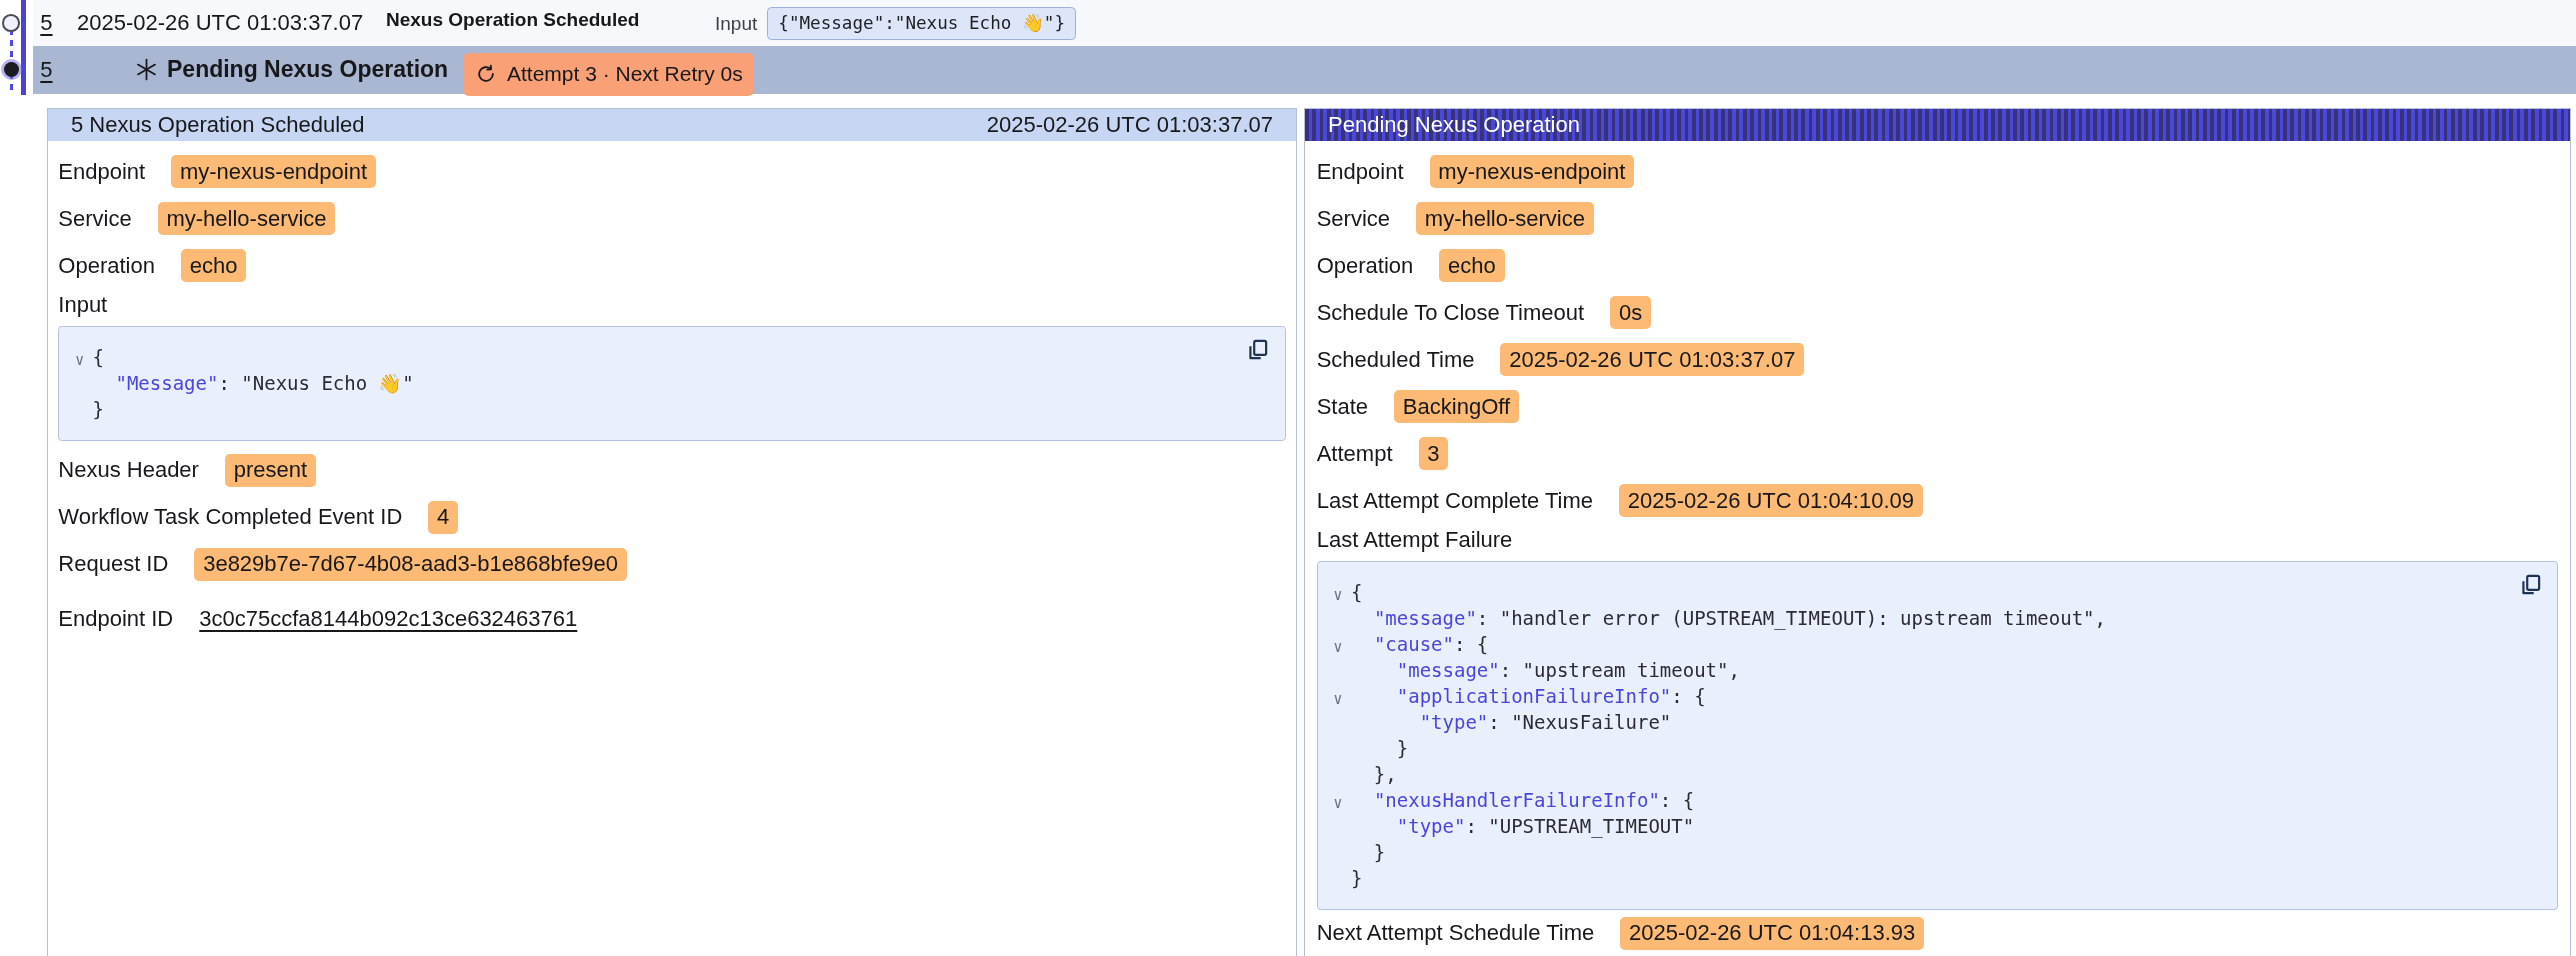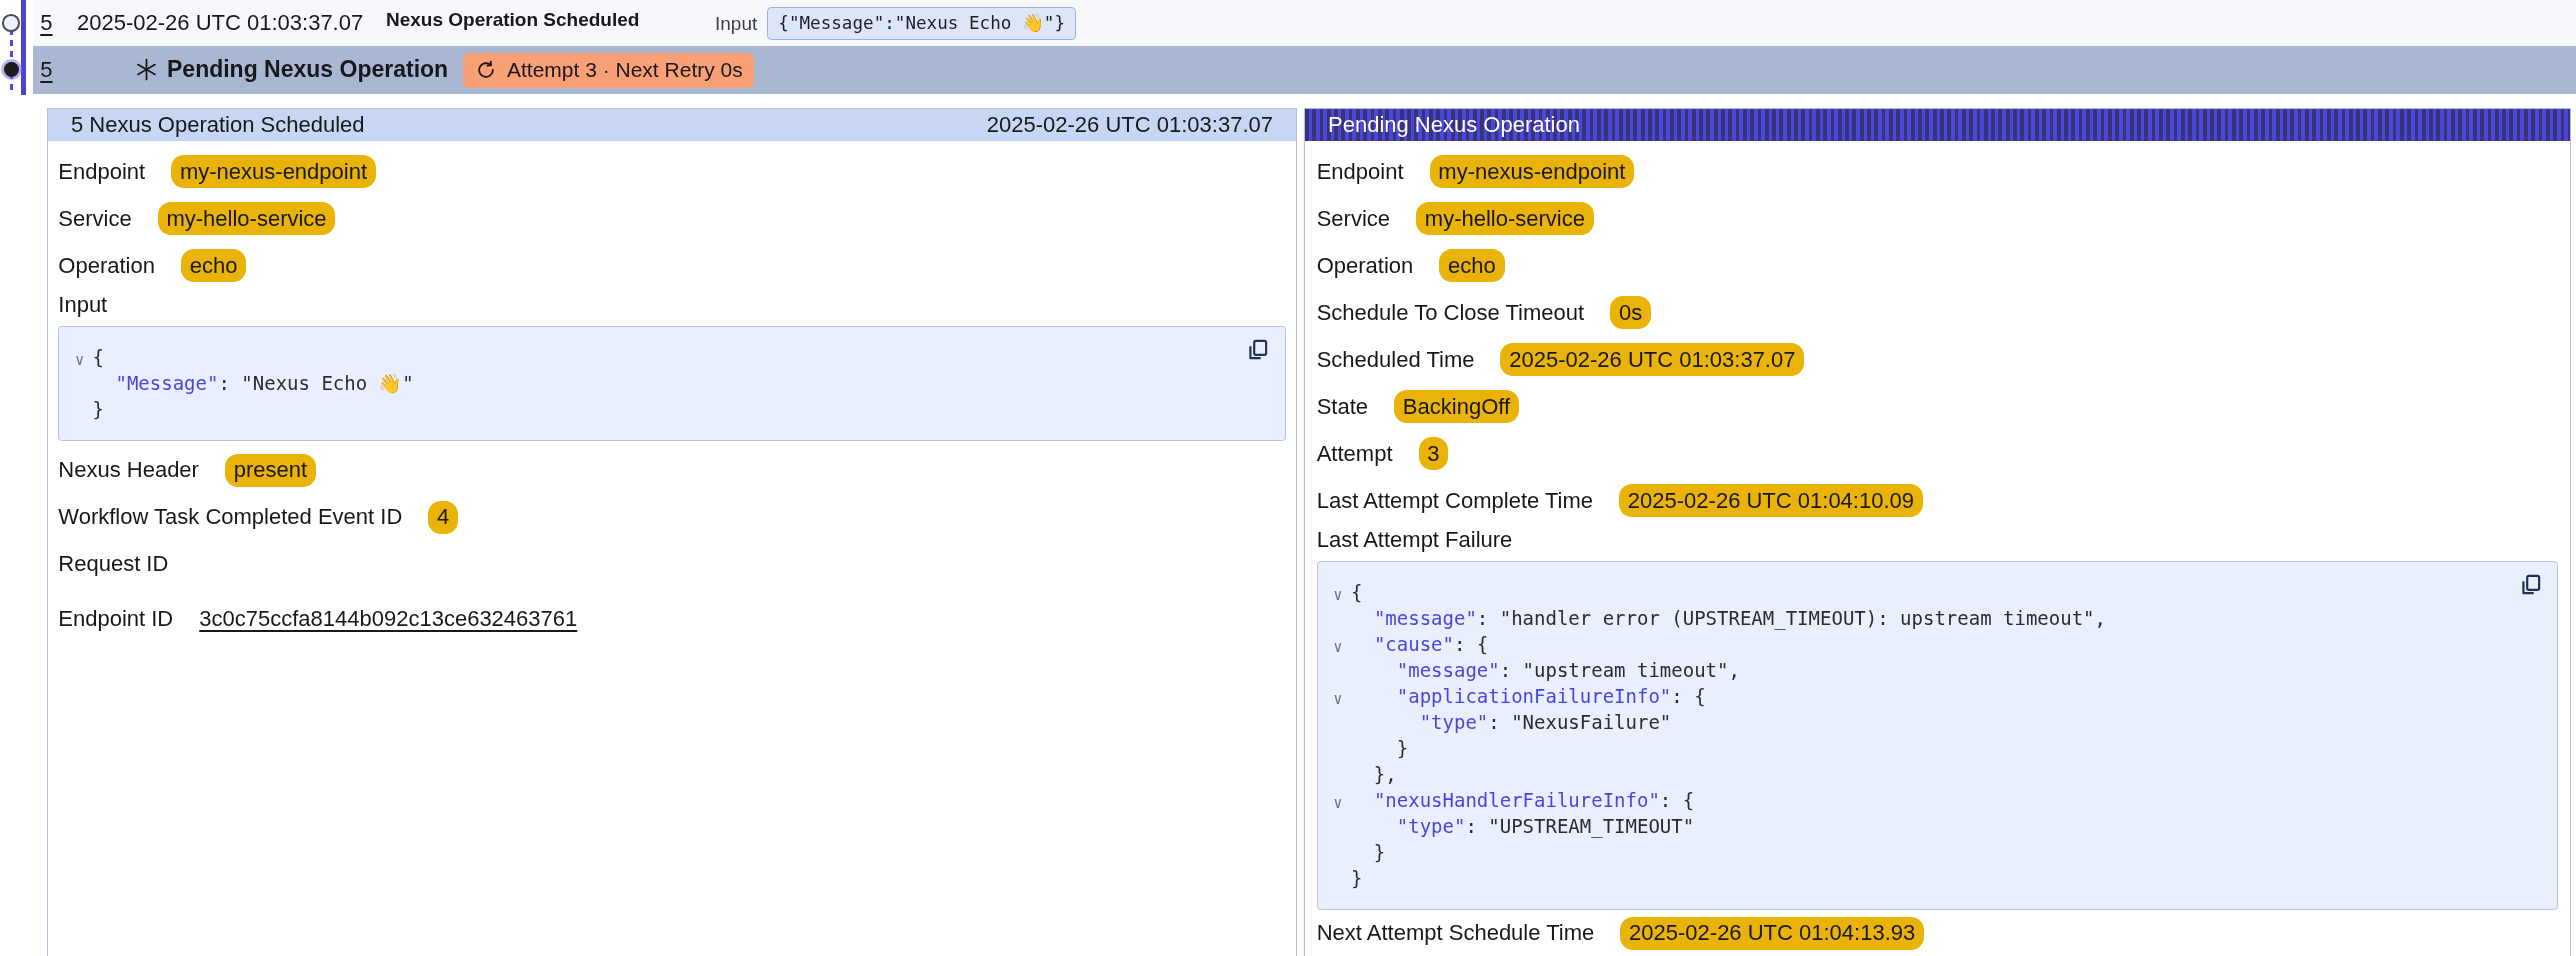--- a/index.html
+++ b/index.html
@@ -27,39 +27,39 @@
   .ev-id { left: 7.3px; top: 10.3px; }
   .ev-time { left: 44px; top: 10.3px; font-size: 22px; }
   .ev-title { left: 353px; top: 8.8px; font-size: 19px; font-weight: 700; }
   .ev-input-label { left: 682px; top: 13px; font-size: 19px; color: #3f3f46; }
   .ev-input-badge { left: 734px; top: 6.6px; height: 33px; display: flex; align-items: center;
     background: #dce6f8; border: 1.5px solid #9db1d8; border-radius: 4.4px; padding: 0 10.3px;
     font-family: "DejaVu Sans Mono", monospace; font-size: 17.6px; color: #1f1f24; }
   .pd-id { left: 7.3px; top: 11px; }
   .pd-ast { left: 101px; top: 11px; }
   .pd-title { left: 134px; top: 9.5px; font-size: 23px; font-weight: 700; }
-  .pd-badge { left: 430px; top: 6.6px; height: 35px; display: flex; align-items: center; gap: 10.3px;
+  .pd-badge { left: 430px; top: 6.6px; height: 43px; display: flex; align-items: center; gap: 10.3px;
     background: #f9a077; border-radius: 5.9px; padding: 0 11.7px; font-size: 21px; color: #18181b; }
 
   
   .panel { position: absolute; top: 108px; bottom: 0; background: #ffffff;
     border: 1.5px solid #b4c0d8; border-bottom: none; }
   .panel-left { left: 47px; width: 1250px; }
   .panel-right { left: 1304px; width: 1267px; }
   .panel-header { height: 32px; display: flex; align-items: center; justify-content: space-between;
     padding: 0 23px; font-size: 22px; }
   .panel-header.plain { background: #c7d7f3; color: #18181b; }
   .panel-header.striped {
     background: repeating-linear-gradient(90deg, #37327a 0 3.7px, #4a48da 3.7px 7.3px);
     color: #ffffff; font-weight: 500; }
   .panel-body { padding: 7.3px 10.3px 0 10.3px; }
   .panel-right .panel-body { padding: 7.3px 11.7px 0 11.7px; }
 
   .field { display: flex; align-items: center; gap: 26px; height: 47px; font-size: 22px; }
-  .badge { background: #eab308; border-radius: 13px; padding: 2.2px 8.8px; line-height: 1.3;
+  .badge { background: #fdba74; border-radius: 5px; padding: 2.2px 8.8px; line-height: 1.3;
     white-space: nowrap; }
   .label-solo { height: 32px; display: flex; align-items: center; font-size: 22px; }
   .link-value { color: #18181b; text-underline-offset: 3.7px; }
   .mt8 { margin-top: 5.9px; } .mt10 { margin-top: 7.3px; } .mt6 { margin-top: 4.4px; }
 
   
   .codeblock { position: relative; background: #e9effc; border: 1.5px solid #b5c3e0; border-radius: 3.7px;
     padding: 17.6px 51px 17.6px 7.3px; font-family: "DejaVu Sans Mono", monospace; font-size: 19px;
     color: #2b2b33; }
   .code-line { display: flex; line-height: 26px; white-space: pre; }
@@ -143,20 +143,21 @@
       <div class="field mt8">
         <span>Nexus Header</span>
         <span class="badge">present</span>
       </div>
       <div class="field">
         <span>Workflow Task Completed Event ID</span>
         <span class="badge">4</span>
       </div>
       <div class="field">
         <span>Request ID</span>
+        <span class="badge">3e829b7e-7d67-4b08-aad3-b1e868bfe9e0</span>
       </div>
       <div class="field mt10">
         <span>Endpoint ID</span>
         <a class="link-value" href="#">3c0c75ccfa8144b092c13ce632463761</a>
       </div>
     </div>
   </div>
 
   <div class="panel panel-right">
     <div class="panel-header striped">

